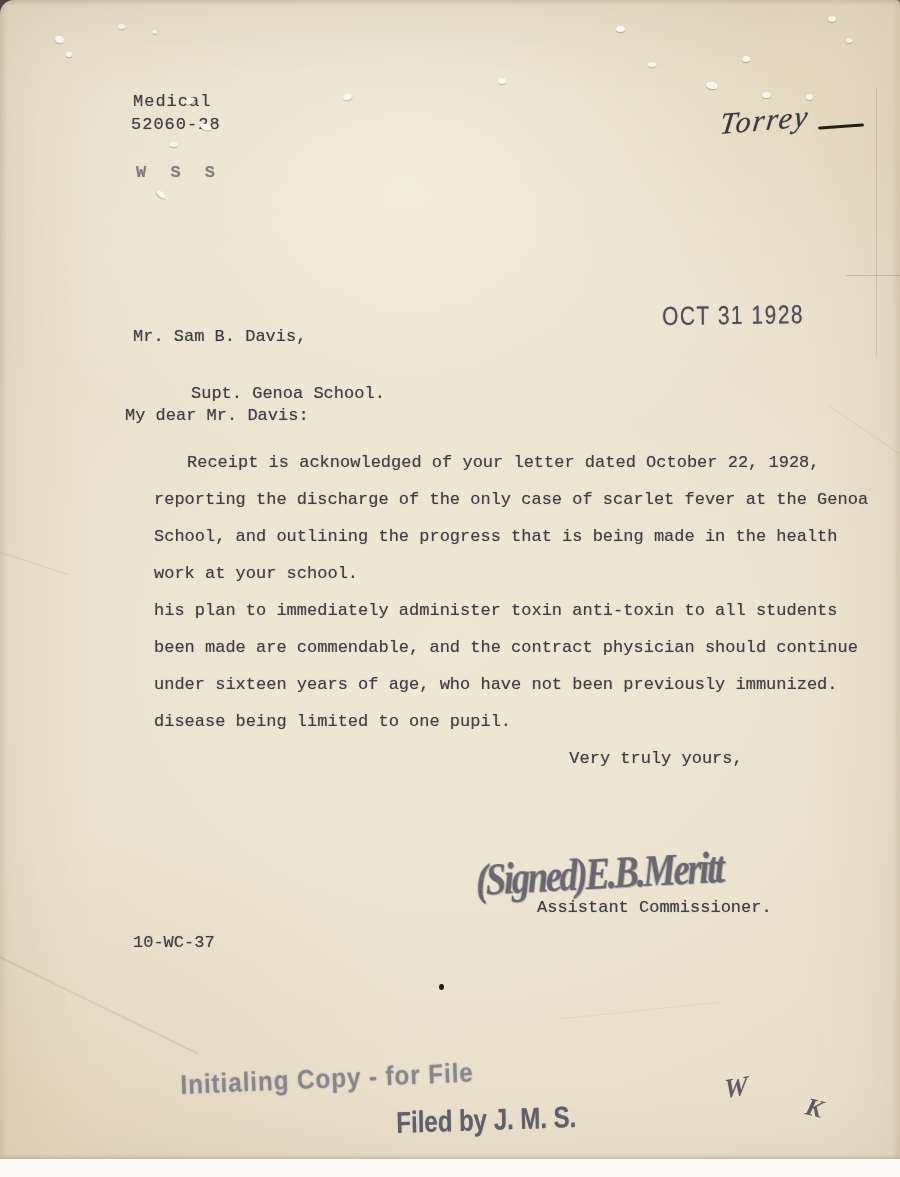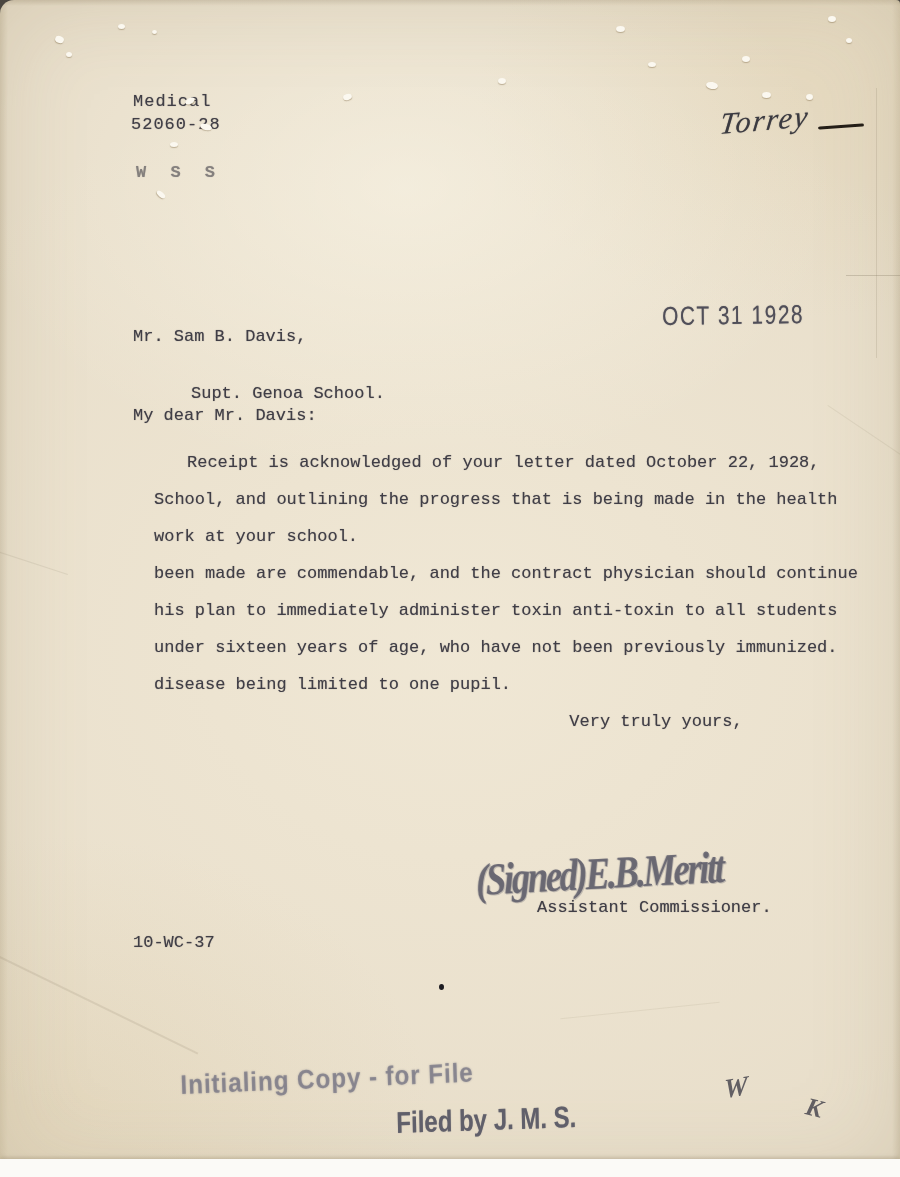--- a/index.html
+++ b/index.html
@@ -82,28 +82,29 @@
   <div class="type letterhead-line" style="left:131px; top:115px;">52060-28</div>
   <div class="type initials" style="left:136px; top:139px;margin-top:24px;">W S S</div>
 
   <div class="handwritten hand-name">Torrey</div>
   <div class="hand-dash"></div>
 
   <div class="date-stamp">OCT 31 1928</div>
 
   <div class="type" style="left:133px; top:327px;">Mr. Sam B. Davis,</div>
   <div class="type" style="left:191px; top:368px;margin-top:16px;">Supt. Genoa School.</div>
-  <div class="type" style="left:133px; top:406px;">My dear Mr. Davis:</div>
+  <div class="type" style="left:125px; top:406px;">My dear Mr. Davis:</div>
 
   <div class="body-block">
     <div class="line indent">Receipt is acknowledged of your letter dated October 22, 1928,</div>
+    <div class="line">reporting the discharge of the only case of scarlet fever at the Genoa</div>
     <div class="line">School, and outlining the progress that is being made in the health</div>
     <div class="line">work at your school.</div>
+    <div class="line">his plan to immediately administer toxin anti-toxin to all students</div>
     <div class="line">been made are commendable, and the contract physician should continue</div>
-    <div class="line">his plan to immediately administer toxin anti-toxin to all students</div>
     <div class="line">under sixteen years of age, who have not been previously immunized.</div>
     <div class="line">disease being limited to one pupil.</div>
     <div class="line closing-indent">Very truly yours,</div>
   </div>
 
   <div class="sig-stamp">(Signed)E.B.Meritt</div>
   <div class="type sig-title">Assistant Commissioner.</div>
 
   <div class="type" style="left:133px; top:933px;">10-WC-37</div>
 

